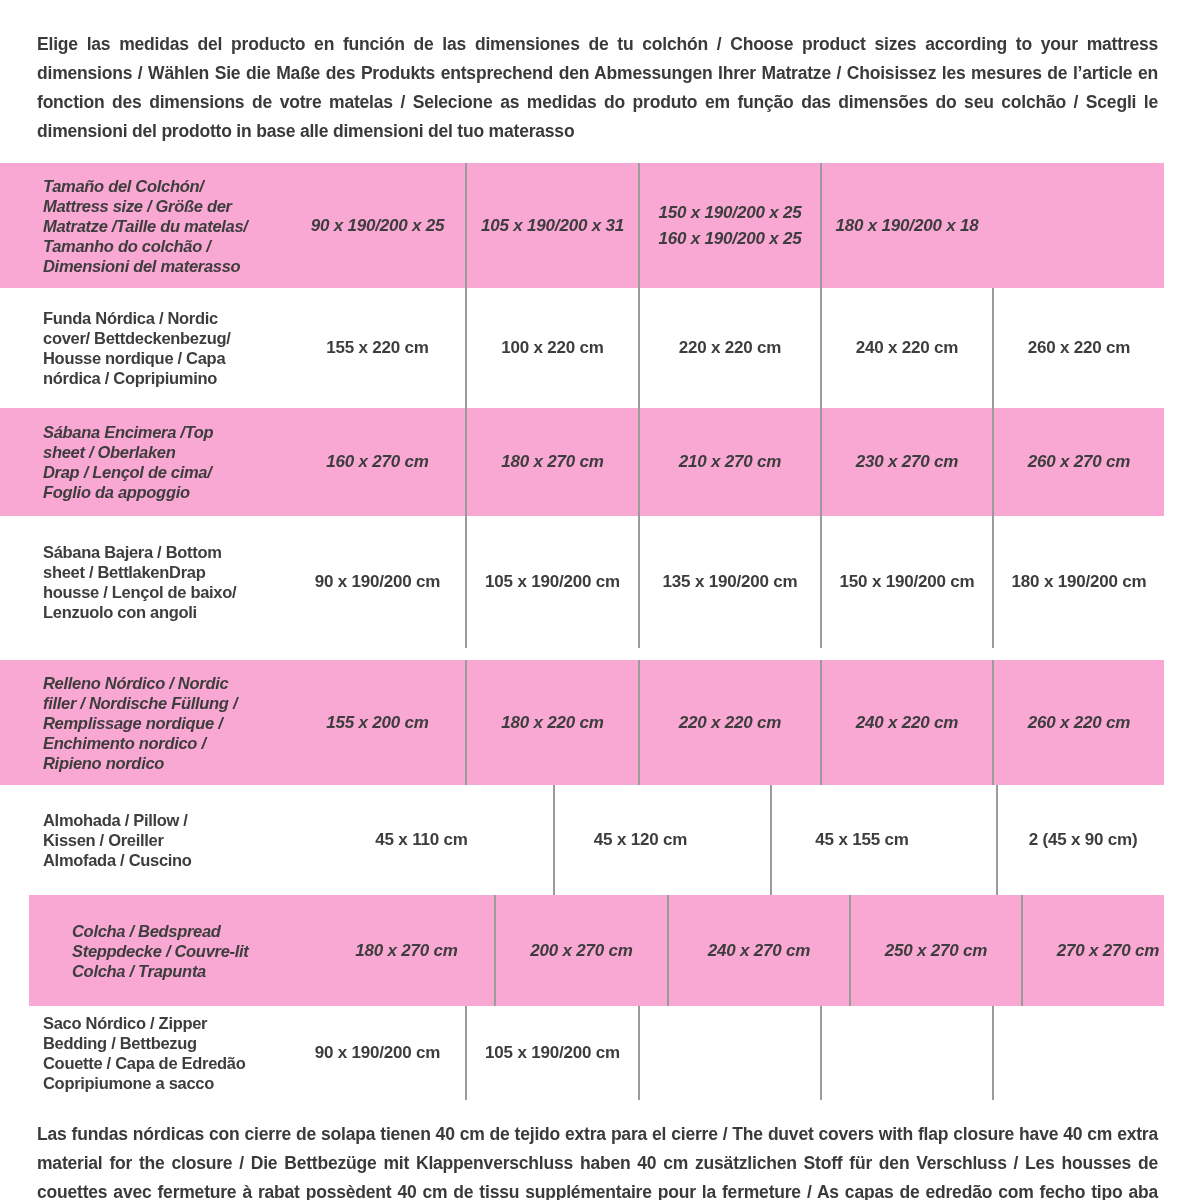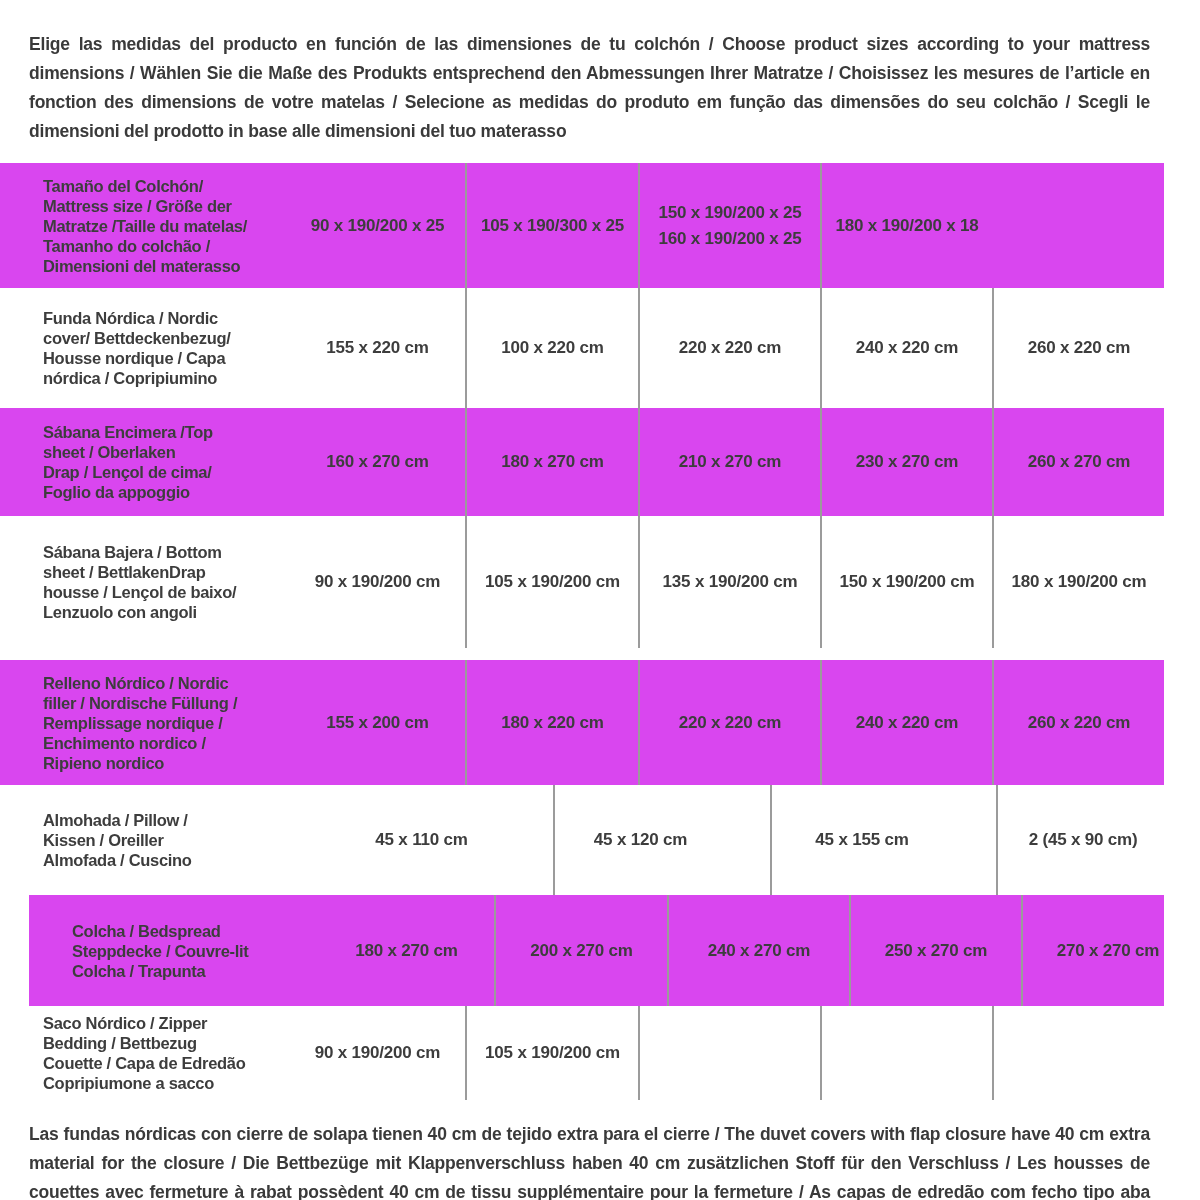--- a/index.html
+++ b/index.html
@@ -16,37 +16,37 @@
     width: 1200px;
     height: 1200px;
     overflow: hidden;
   }
   .intro, .footer-note {
     font-weight: bold;
     font-size: 17.5px;
     line-height: 29px;
     text-align: justify;
     letter-spacing: -0.2px;
-    margin-left: 29px;
+    margin-left: 37px;
     width: 1121px;
     color: #3a3a3a;
     white-space: normal;
   }
   .intro { padding-top: 30px; }
   .footer-note { margin-top: 20px; }
 
   .size-table {
     margin-top: 17px;
     width: 1164px;
   }
   .t-row {
     display: grid;
     grid-template-columns: 290px 175px 173px 182px 172px 172px;
   }
-  .t-row.shaded { background: #d946ef; }
+  .t-row.shaded { background: #f9a8d4; font-style: italic; }
   .t-row.r0 { height: 125px; }
   .t-row.r1 { height: 120px; }
   .t-row.r2 { height: 108px; }
   .t-row.r3 { height: 132px; }
   .t-row.r4 { height: 125px; margin-top: 12px; }
   .t-row.r5 { height: 110px; gap: 44px; }
   .t-row.r6 { height: 111px; margin-left: 29px; }
   .t-row.r7 { height: 94px; }
 
   .cell {
@@ -87,21 +87,21 @@
 
   <div class="size-table">
 
     <div class="t-row shaded r0">
       <div class="cell label">Tamaño del Colchón/
 Mattress size / Größe der
 Matratze /Taille du matelas/
 Tamanho do colchão /
 Dimensioni del materasso</div>
       <div class="cell val">90 x 190/200 x 25</div>
-      <div class="cell val">105 x 190/300 x 25</div>
+      <div class="cell val">105 x 190/200 x 31</div>
       <div class="cell val">150 x 190/200 x 25
 160 x 190/200 x 25</div>
       <div class="cell val">180 x 190/200 x 18</div>
     </div>
 
     <div class="t-row r1">
       <div class="cell label">Funda Nórdica /  Nordic
 cover/ Bettdeckenbezug/
 Housse nordique  / Capa
 nórdica / Copripiumino</div>

